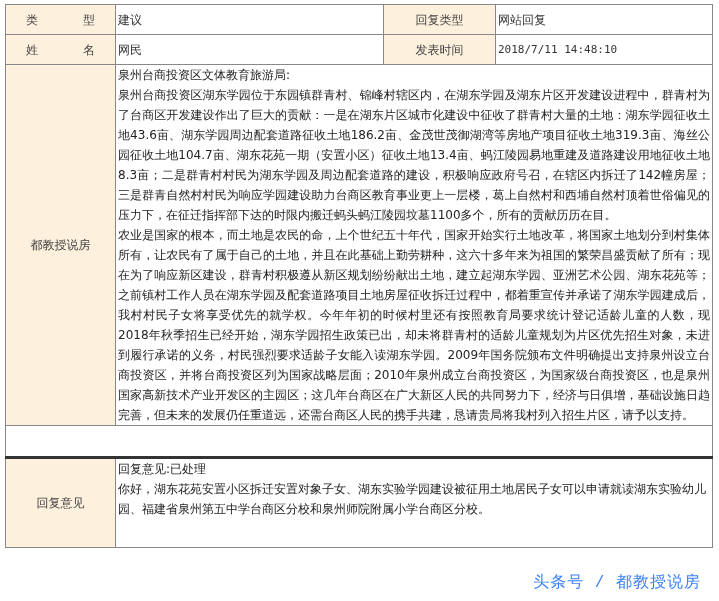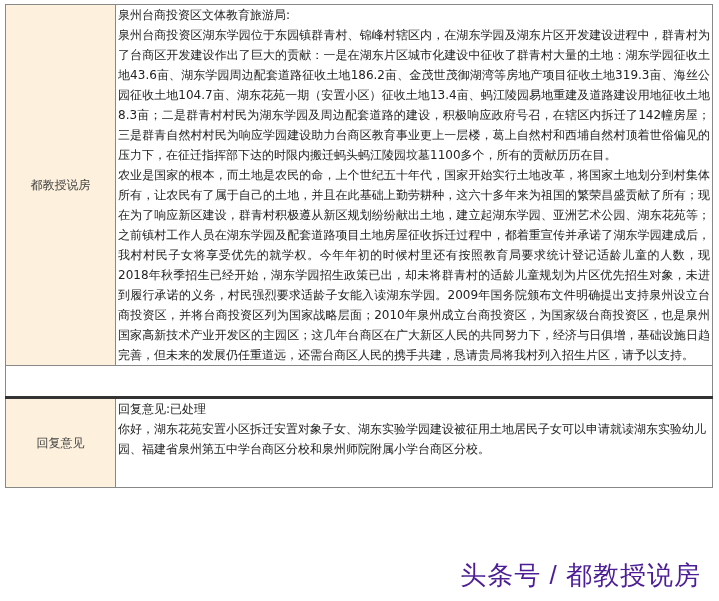--- a/index.html
+++ b/index.html
@@ -10,35 +10,47 @@
   table.grid td { border: 1px solid #888; padding: 0 2px; vertical-align: middle; line-height: 20px; }
   table.grid { border: 1.5px solid #222; }
   .lbl { background: #fdf0dc; text-align: center; color: #444; }
   .lbl.spread { text-align: justify; text-align-last: justify; padding: 0 20px; }
   .val { background: #fff; color: #333; }
   .mono { font-family: "DejaVu Sans Mono", monospace; font-size: 11px; }
   .body-text { padding: 2px 2px; line-height: 21.6px; font-size: 12px; color: #222; text-align: justify; margin-left: 41px; }
   .gap-row td { height: 30px; }
   .sep { border-top: 3px solid #333 !important; }
   .reply-text { line-height: 21px; padding: 2px 2px; vertical-align: top !important; color:#222; }
-  .watermark { position: absolute; right: 18px; bottom: 8px; font-size: 26px; color: #4c1d95;
-               letter-spacing: 1px; font-family: Liberation Sans, sans-serif; }
+  .watermark { position: absolute; right: 18px; bottom: 8px; font-size: 16px; color: #3b82f6;
+               letter-spacing: 1px; font-family: Liberation Mono, monospace; }
 </style>
 </head>
 <body>
 
 <div class="sheet">
   <table class="grid">
     <colgroup>
       <col style="width:110px">
       <col style="width:268px">
       <col style="width:112px">
       <col style="width:217px">
     </colgroup>
     <tbody>
+        <tr style="height:30px">
+      <td class="lbl spread">类　　型</td>
+      <td class="val">建议</td>
+      <td class="lbl">回复类型</td>
+      <td class="val">网站回复</td>
+    </tr>
+    <tr style="height:30px">
+      <td class="lbl spread">姓　　名</td>
+      <td class="val">网民</td>
+      <td class="lbl">发表时间</td>
+      <td class="val mono">2018/7/11 14:48:10</td>
+    </tr>
     <tr>
       <td class="lbl">都教授说房</td>
       <td class="val body-text" colspan="3">
         <div>泉州台商投资区文体教育旅游局:</div>
         <div>泉州台商投资区湖东学园位于东园镇群青村、锦峰村辖区内，在湖东学园及湖东片区开发建设进程中，群青村为了台商区开发建设作出了巨大的贡献：一是在湖东片区城市化建设中征收了群青村大量的土地：湖东学园征收土地43.6亩、湖东学园周边配套道路征收土地186.2亩、金茂世茂御湖湾等房地产项目征收土地319.3亩、海丝公园征收土地104.7亩、湖东花苑一期（安置小区）征收土地13.4亩、蚂江陵园易地重建及道路建设用地征收土地8.3亩；二是群青村村民为湖东学园及周边配套道路的建设，积极响应政府号召，在辖区内拆迁了142幢房屋；三是群青自然村村民为响应学园建设助力台商区教育事业更上一层楼，葛上自然村和西埔自然村顶着世俗偏见的压力下，在征迁指挥部下达的时限内搬迁蚂头蚂江陵园坟墓1100多个，所有的贡献历历在目。</div>
         <div>农业是国家的根本，而土地是农民的命，上个世纪五十年代，国家开始实行土地改革，将国家土地划分到村集体所有，让农民有了属于自己的土地，并且在此基础上勤劳耕种，这六十多年来为祖国的繁荣昌盛贡献了所有；现在为了响应新区建设，群青村积极遵从新区规划纷纷献出土地，建立起湖东学园、亚洲艺术公园、湖东花苑等；之前镇村工作人员在湖东学园及配套道路项目土地房屋征收拆迁过程中，都着重宣传并承诺了湖东学园建成后，我村村民子女将享受优先的就学权。今年年初的时候村里还有按照教育局要求统计登记适龄儿童的人数，现2018年秋季招生已经开始，湖东学园招生政策已出，却未将群青村的适龄儿童规划为片区优先招生对象，未进到履行承诺的义务，村民强烈要求适龄子女能入读湖东学园。2009年国务院颁布文件明确提出支持泉州设立台商投资区，并将台商投资区列为国家战略层面；2010年泉州成立台商投资区，为国家级台商投资区，也是泉州国家高新技术产业开发区的主园区；这几年台商区在广大新区人民的共同努力下，经济与日俱增，基础设施日趋完善，但未来的发展仍任重道远，还需台商区人民的携手共建，恳请贵局将我村列入招生片区，请予以支持。</div>
       </td>
     </tr>
     <tr class="gap-row">
       <td colspan="4" style="background:#fff"></td>

